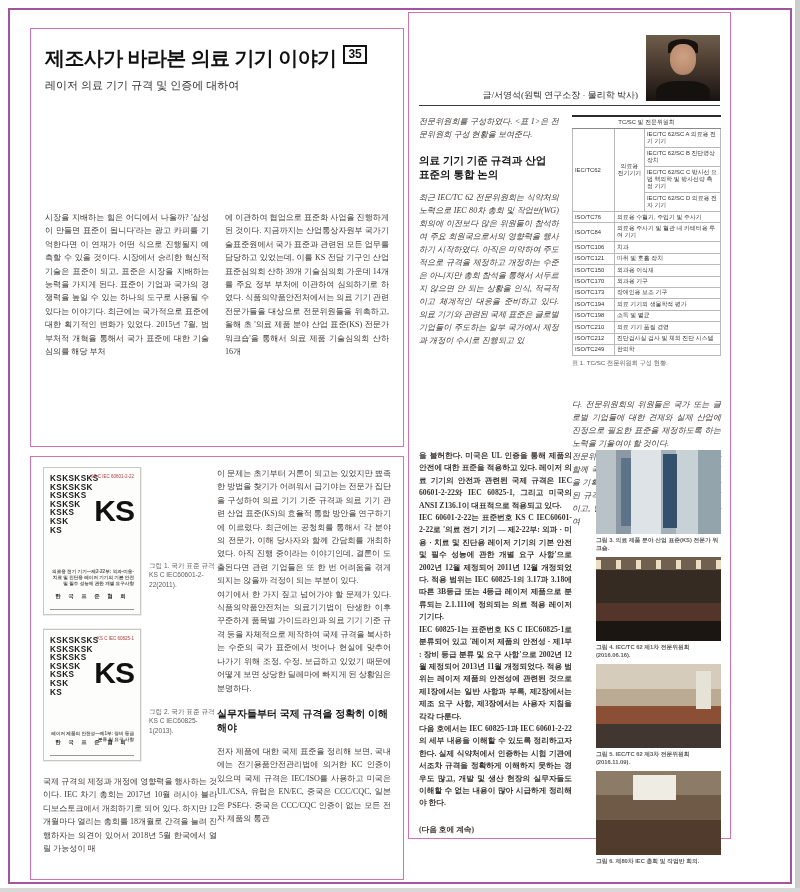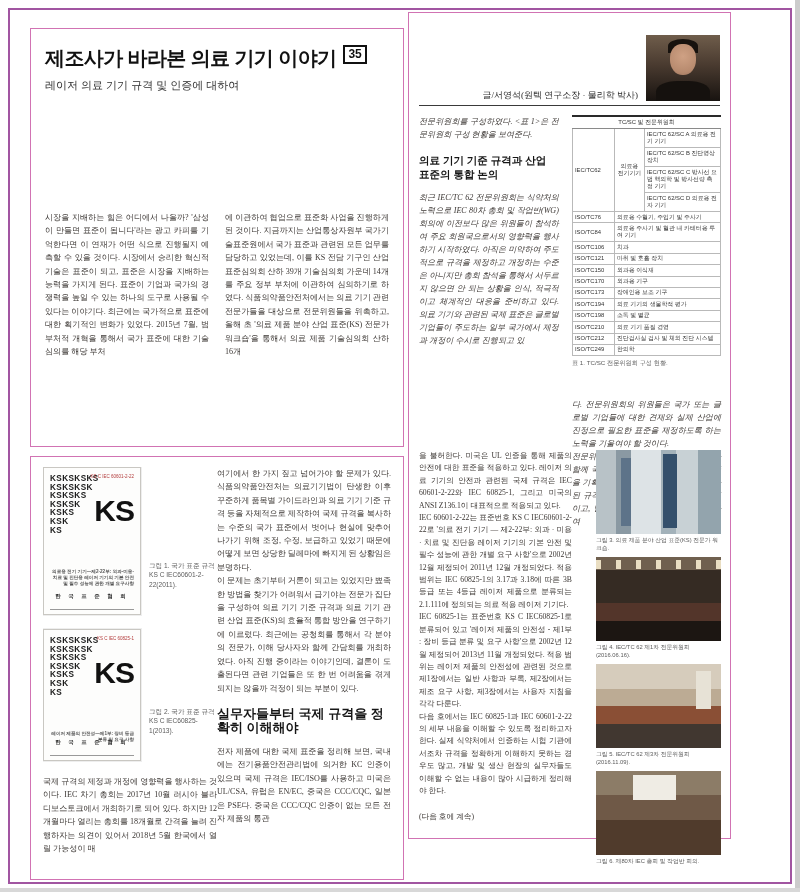--- a/index.html
+++ b/index.html
@@ -42,21 +42,21 @@
             font-family:"Liberation Sans","DejaVu Sans",sans-serif; }
   .ks-small { margin-top:34px; font-size:4.6px; line-height:6px; color:#555; text-align:right;
               font-family:"Liberation Sans","DejaVu Sans",sans-serif; font-weight:700; }
   .ks-pub { position:absolute; bottom:14px; left:0; right:0; text-align:center; font-size:5.5px;
             letter-spacing:3px; color:#333; font-family:"Liberation Sans","DejaVu Sans",sans-serif; font-weight:700; }
   .ks-footline { position:absolute; bottom:4px; left:6px; right:6px; border-top:0.5px solid #999;
                  font-size:3.5px; color:#888; }
   .fig-cap { font-family:"Liberation Sans","DejaVu Sans",sans-serif; font-size:6.6px;
              line-height:9.5px; color:#5a5a5a; padding-bottom:26px; }
   .body-par { font-size:8.1px; line-height:13.4px; text-align:justify; }
-  .sec-heading { font-family:"Liberation Sans","DejaVu Sans",sans-serif; font-size:13px;
+  .sec-heading { font-family:"Liberation Sans","DejaVu Sans",sans-serif; font-size:10px;
                  font-weight:700; line-height:14px; color:#161616; margin:12px 0 10px; }
 
   
   .byline { position:absolute; top:76px; right:92px; font-size:9px; color:#2c2c2c; }
   .portrait { position:absolute; top:22px; right:10px; width:74px; height:66px;
               background:linear-gradient(180deg,#6f5d4b 0%,#4a3b30 45%,#181310 100%); overflow:hidden; }
   .portrait .face { position:absolute; left:24px; top:9px; width:26px; height:31px; border-radius:45% 45% 48% 48%;
                     background:radial-gradient(circle at 50% 40%, #cfa184 0%, #b78a6e 70%, #96705a 100%); }
   .portrait .hair { position:absolute; left:22px; top:4px; width:30px; height:14px; border-radius:50% 50% 0 0; background:#17120e; }
   .portrait .suit { position:absolute; left:10px; bottom:-6px; width:54px; height:26px; border-radius:40% 40% 0 0; background:#15110e; }
@@ -70,21 +70,21 @@
 
   table.tc { width:100%; border-collapse:collapse; font-family:"Liberation Sans","DejaVu Sans",sans-serif;
              font-size:5.9px; line-height:7.4px; color:#333; border-top:2px solid #2a2a2a; border-bottom:1px solid #2a2a2a; }
   table.tc th { font-weight:400; text-align:center; border-bottom:1px solid #8a8a8a; padding:2px 1px; }
   table.tc td { border:0.5px solid #b9b9b9; padding:1.5px 2px; vertical-align:middle; }
   table.tc td.code { width:42px; text-align:left; }
   table.tc td.gname { width:30px; text-align:center; }
   .tbl-cap { font-family:"Liberation Sans","DejaVu Sans",sans-serif; font-size:6.2px; color:#5a5a5a; margin-top:3px; }
   .r-colB .cont { margin-top:30px; }
 
-  .r-bottom { position:absolute; left:10px; right:9px; top:437px; display:flex; gap:24px; }
+  .r-bottom { position:absolute; left:10px; right:9px; top:437px; display:flex; gap:24px;font-weight:bold; }
   .rb-text { width:192px; font-size:7.7px; line-height:12.4px; text-align:justify; }
   .rb-text p { margin:0; }
   .continued { margin-top:14px; font-size:7.7px; }
   .rb-photos { width:157px; font-family:"Liberation Sans","DejaVu Sans",sans-serif; }
   .photo { width:100%; height:84px; margin-bottom:2px; }
   .photo-cap { font-size:5.8px; color:#5a5a5a; line-height:8px; margin-bottom:5px; }
   .ph-fig3 { background:linear-gradient(90deg,#b8c2c7 0 16%,#8a99a3 16% 28%,#dde3e6 28% 52%,#a3b2ba 52% 64%,#c8d1d5 64% 82%,#93a4ad 82% 100%); position:relative; }
   .ph-fig3 .banner { position:absolute; left:54%; top:5%; width:11%; height:88%; background:#34506c; }
   .ph-fig3 .banner2 { position:absolute; left:20%; top:10%; width:8%; height:80%; background:#5d7389; }
   .ph-fig4 { background:linear-gradient(180deg,#70604f 0 16%,#352b23 16% 55%,#53352a 55% 76%,#1c1612 76% 100%); position:relative; }
@@ -162,22 +162,22 @@
           <div class="fig-cap">
             <div>그림 2. 국가 표준 규격</div>
             <div>KS C IEC60825-1(2013).</div>
           </div>
         </div>
 
         <div class="body-par" style="margin-top:6px;">국제 규격의 제정과 개정에 영향력을 행사하는 것이다. IEC 차기 총회는 2017년 10월 러시아 블라디보스토크에서 개최하기로 되어 있다. 하지만 12개월마다 열리는 총회를 18개월로 간격을 늘려 진행하자는 의견이 있어서 2018년 5월 한국에서 열릴 가능성이 매</div>
       </div>
 
       <div class="bl-col">
+        <div class="body-par">이 문제는 초기부터 거론이 되고는 있었지만 뾰족한 방법을 찾기가 어려워서 급기야는 전문가 집단을 구성하여 의료 기기 기준 규격과 의료 기기 관련 산업 표준(KS)의 효율적 통합 방안을 연구하기에 이르렀다. 최근에는 공청회를 통해서 각 분야의 전문가, 이해 당사자와 함께 간담회를 개최하였다. 아직 진행 중이라는 이야기인데, 결론이 도출된다면 관련 기업들은 또 한 번 어려움을 겪게 되지는 않을까 걱정이 되는 부분이 있다.</div>
         <div class="body-par">여기에서 한 가지 짚고 넘어가야 할 문제가 있다. 식품의약품안전처는 의료기기법이 탄생한 이후 꾸준하게 품목별 가이드라인과 의료 기기 기준 규격 등을 자체적으로 제작하여 국제 규격을 복사하는 수준의 국가 표준에서 벗어나 현실에 맞추어 나가기 위해 조정, 수정, 보급하고 있었기 때문에 어떻게 보면 상당한 딜레마에 빠지게 된 상황임은 분명하다.</div>
-        <div class="body-par">이 문제는 초기부터 거론이 되고는 있었지만 뾰족한 방법을 찾기가 어려워서 급기야는 전문가 집단을 구성하여 의료 기기 기준 규격과 의료 기기 관련 산업 표준(KS)의 효율적 통합 방안을 연구하기에 이르렀다. 최근에는 공청회를 통해서 각 분야의 전문가, 이해 당사자와 함께 간담회를 개최하였다. 아직 진행 중이라는 이야기인데, 결론이 도출된다면 관련 기업들은 또 한 번 어려움을 겪게 되지는 않을까 걱정이 되는 부분이 있다.</div>
         <div class="sec-heading">실무자들부터 국제 규격을 정확히 이해해야</div>
         <div class="body-par">전자 제품에 대한 국제 표준을 정리해 보면, 국내에는 전기용품안전관리법에 의거한 KC 인증이 있으며 국제 규격은 IEC/ISO를 사용하고 미국은 UL/CSA, 유럽은 EN/EC, 중국은 CCC/CQC, 일본은 PSE다. 중국은 CCC/CQC 인증이 없는 모든 전자 제품의 통관</div>
       </div>
     </div>
   </section>
 
   <section class="panel panel-r">
     <div class="byline">글/서영석(원텍 연구소장 · 물리학 박사)</div>
     <div class="portrait">
       <div class="hair"></div>

